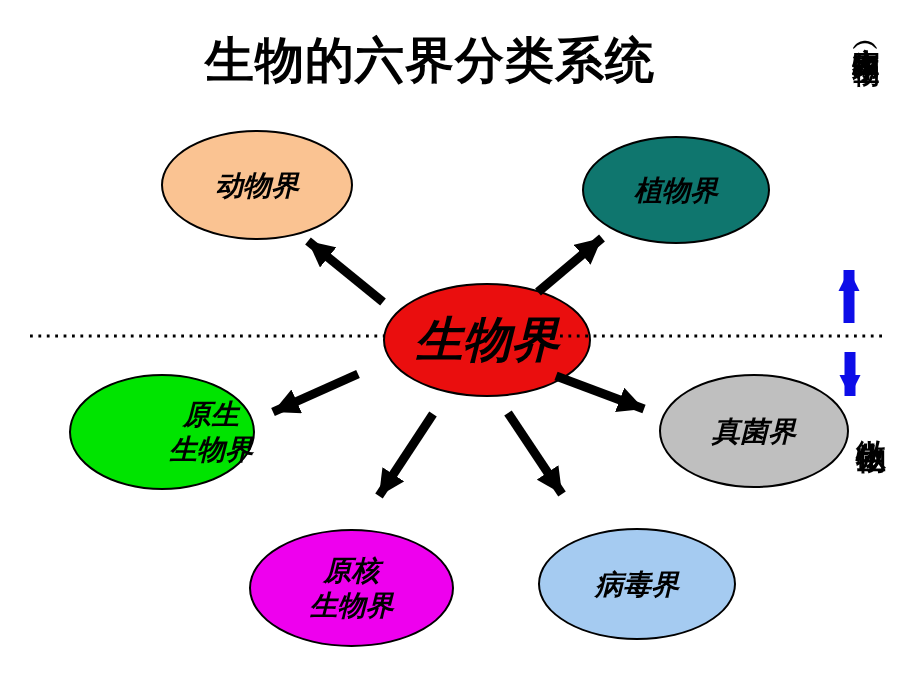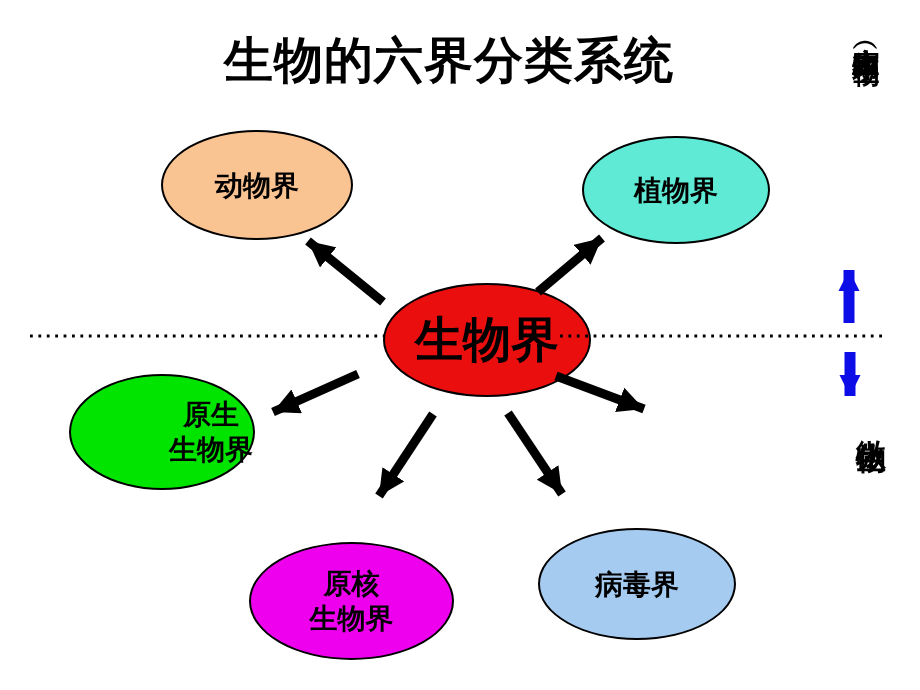--- a/index.html
+++ b/index.html
@@ -5,37 +5,37 @@
   html,body{margin:0;padding:0;}
   body{
     width:920px;height:690px;background:#ffffff;position:relative;
     overflow:hidden;font-family:"Liberation Sans","DejaVu Sans",sans-serif;
   }
   .stage{position:absolute;inset:0;width:920px;height:690px;}
 
   .slide-title{
     position:absolute;left:0;top:28px;width:860px;text-align:center;
     font-family:"Liberation Serif","DejaVu Serif",serif;
-    font-weight:bold;font-size:49px;color:#000;letter-spacing:1px;padding-left:19px;
+    font-weight:bold;font-size:49px;color:#000;letter-spacing:1px;
   }
 
   .ellipse{
     position:absolute;border:2px solid #000;border-radius:50%;
     display:flex;align-items:center;justify-content:center;
     box-sizing:border-box;
   }
   .klabel{
     font-weight:bold;color:#000;font-size:28px;line-height:1.25;
-    white-space:pre-line;text-align:center;
+    white-space:pre-line;text-align:center;font-style:italic;
   }
   .k-animal     {left:161px;top:130px;width:192px;height:110px;}
   .k-plant      {left:582px;top:136px;width:188px;height:108px;}
   .k-protist    {left:69px; top:374px;width:186px;height:116px;}
   .k-fungi      {left:659px;top:374px;width:190px;height:114px;}
-  .k-prokaryote {left:249px;top:542px;width:205px;height:118px;}
+  .k-prokaryote {left:249px;top:529px;width:205px;height:118px;}
   .k-virus      {left:538px;top:528px;width:198px;height:112px;}
 
   .k-center{left:383px;top:283px;width:208px;height:114px;}
   .k-center .klabel{
     font-family:"Liberation Serif","DejaVu Serif",serif;
     font-size:48px;font-weight:bold;white-space:nowrap;
   }
 
   svg.overlay{position:absolute;left:0;top:0;pointer-events:none;}
 
@@ -50,29 +50,32 @@
 <body>
 
 <div class="stage">
 
   <div class="slide-title">生物的六界分类系统</div>
 
   <div class="ellipse k-animal" style="background-color: rgb(250, 195, 146);">
     <span class="klabel">动物界</span>
   </div>
 
-  <div class="ellipse k-plant" style="background-color: #5eead4;">
+  <div class="ellipse k-plant" style="background-color: #0f766e;">
     <span class="klabel">植物界</span>
   </div>
 
   <div class="ellipse k-protist" style="background-color: rgb(0, 228, 0); justify-content: flex-end;">
     <span class="klabel">原生
 生物界</span>
   </div>
 
+  <div class="ellipse k-fungi" style="background-color: rgb(191, 191, 191);">
+    <span class="klabel">真菌界</span>
+  </div>
 
   <div class="ellipse k-prokaryote" style="background-color: rgb(238, 0, 238);">
     <span class="klabel">原核
 生物界</span>
   </div>
 
   <div class="ellipse k-virus" style="background-color: rgb(165, 203, 241);">
     <span class="klabel">病毒界</span>
   </div>
 

